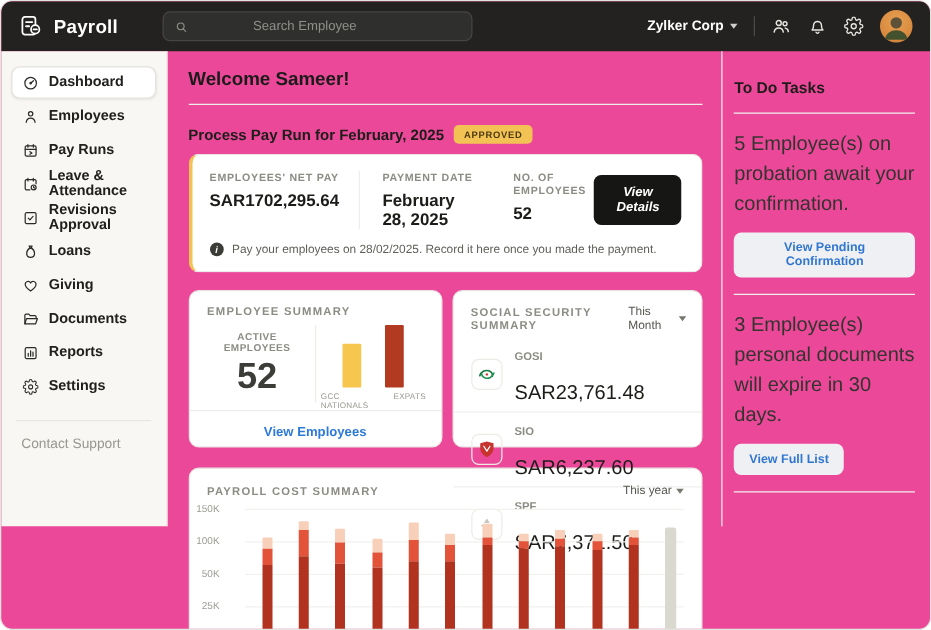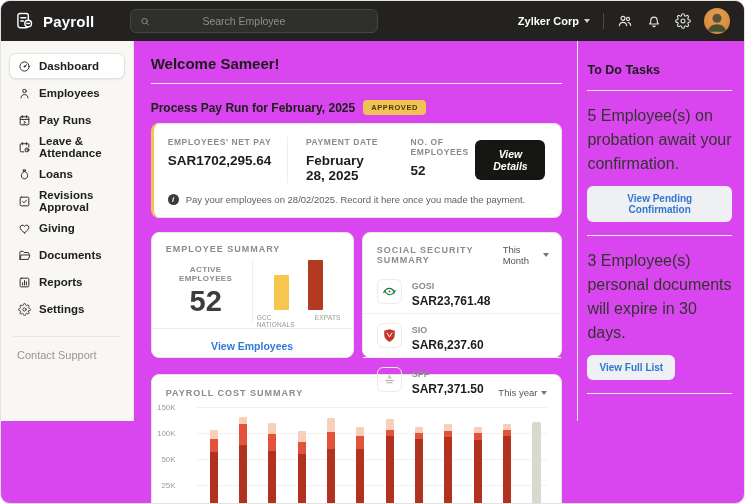--- a/index.html
+++ b/index.html
@@ -1,17 +1,17 @@
 <!DOCTYPE html>
 <html><head>
 <meta charset="utf-8">
 <style>
   * { margin:0; padding:0; box-sizing:border-box; }
   html,body { background:#ffffff; font-family:"Liberation Sans","DejaVu Sans",sans-serif; }
-  .window { width:745px; height:504px; border-radius:10px; overflow:hidden; background:#d946ef; position:relative; border:1px solid #e2e2de; }
+  .window { width:745px; height:504px; border-radius:10px; overflow:hidden; background:#ec4899; position:relative; border:1px solid #e2e2de; }
 
   
   .topbar { height:40px; background:#232220; display:flex; align-items:center; padding:0 14px; }
   .brand { display:flex; align-items:center; gap:8px; color:#fff; }
   .brand .logo { width:20px; height:20px; display:block; }
   .brand-name { font-size:15px; font-weight:600; letter-spacing:.2px; }
   .search { margin-left:36px; width:248px; height:24px; background:#2f2f2d; border:1px solid #454542; border-radius:6px; display:flex; align-items:center; gap:7px; padding:0 9px; }
   .search svg { width:11px; height:11px; stroke:#8f8f8b; }
   .search input { background:transparent; border:none; outline:none; color:#cfcfcb; font-size:10.5px; width:100%; font-family:inherit;padding-left:45px; }
   .search input::placeholder { color:#8f8f8b; }
@@ -74,21 +74,21 @@
 
   .soc-card { flex:1; height:126px; display:flex; flex-direction:column; }
   .soc-head { display:flex; align-items:center; justify-content:space-between; padding:11px 12px 4px 14px; }
   .filter { display:flex; align-items:center; gap:4px; font-size:9.5px; color:#55554f; cursor:pointer; }
   .filter .caret { border-top-color:#77776f; }
   .soc-row { display:flex; align-items:center; gap:10px; padding:5px 14px; border-bottom:1px solid #f0f0ed; flex:1; }
   .soc-row:last-child { border-bottom:none; }
   .logo-box { width:25px; height:25px; border:1px solid #ecebe6; border-radius:6px; display:flex; align-items:center; justify-content:center; flex:none; }
   .logo-box svg { width:17px; height:17px; }
   .soc-info .lab { font-size:9px; color:#8c8c85; font-weight:600; }
-  .soc-info .amt { font-size:12px; font-weight:700; color:#1c1c19; margin-top:1px; }
+  .soc-info .amt { font-size:16px; font-weight:400; color:#1c1c19; margin-top:13px; }
 
   .cost-card { margin-top:16px; height:143px; padding:12px 14px 0 14px; }
   .cost-head { display:flex; align-items:center; justify-content:space-between; }
   .chart-wrap { display:flex; margin-top:9px; }
   .ylabels { position:relative; width:30px; height:104px; flex:none; }
   .ylabels span { position:absolute; right:20px; transform:translateY(-50%); font-size:8px; color:#9c9c94; }
   .plot { position:relative; flex:1; height:104px; }
   .gridline { position:absolute; left:0; right:0; height:1px; background:#f1f1ee; }
   .cost-bars { position:absolute; left:14px; right:6px; top:0; bottom:0; display:flex; justify-content:space-between; align-items:flex-end; }
   .cbar { width:8px; height:100%; display:flex; flex-direction:column-reverse; justify-content:flex-start; }
@@ -187,31 +187,31 @@
         <svg viewBox="0 0 24 24" fill="none" stroke-width="1.8" stroke-linecap="round" stroke-linejoin="round">
             <path d="M20 11V7a2 2 0 00-2-2H6a2 2 0 00-2 2v11a2 2 0 002 2h5"></path>
             <path d="M8 3v4M16 3v4"></path>
             <circle cx="16.5" cy="16.5" r="3.6"></circle>
             <path d="M16.5 14.8v1.7l1.3 1"></path>
           </svg>
         <span>Leave &amp; Attendance</span>
       </div>
       <div class="side-item">
         <svg viewBox="0 0 24 24" fill="none" stroke-width="1.8" stroke-linecap="round" stroke-linejoin="round">
+            <rect x="4" y="4" width="16" height="16" rx="2"></rect>
+            <path d="M8.5 12l2.5 2.5 4.5-5"></path>
+          </svg>
+        <span>Revisions Approval</span>
+      </div>
+      <div class="side-item">
+        <svg viewBox="0 0 24 24" fill="none" stroke-width="1.8" stroke-linecap="round" stroke-linejoin="round">
             <path d="M9.8 3.5h4.4l-1.3 3h-1.8z"></path>
             <path d="M11 6.5h2c2.9 1.6 4.8 4.5 4.8 7.6 0 3.4-2.4 5.9-5.8 5.9s-5.8-2.5-5.8-5.9c0-3.1 1.9-6 4.8-7.6z"></path>
           </svg>
         <span>Loans</span>
-      </div>
-      <div class="side-item">
-        <svg viewBox="0 0 24 24" fill="none" stroke-width="1.8" stroke-linecap="round" stroke-linejoin="round">
-            <rect x="4" y="4" width="16" height="16" rx="2"></rect>
-            <path d="M8.5 12l2.5 2.5 4.5-5"></path>
-          </svg>
-        <span>Revisions Approval</span>
       </div>
       <div class="side-item">
         <svg viewBox="0 0 24 24" fill="none" stroke-width="1.8" stroke-linecap="round" stroke-linejoin="round">
             <path d="M12 20c-5-3.5-8-6.6-8-10a4.2 4.2 0 018-1.8A4.2 4.2 0 0120 10c0 3.4-3 6.5-8 10z"></path>
           </svg>
         <span>Giving</span>
       </div>
       <div class="side-item">
         <svg viewBox="0 0 24 24" fill="none" stroke-width="1.8" stroke-linecap="round" stroke-linejoin="round">
             <path d="M3.5 18.5V6c0-1 .8-1.8 1.8-1.8h4l2 2.3h7c1 0 1.8.8 1.8 1.8v1.2"></path>

